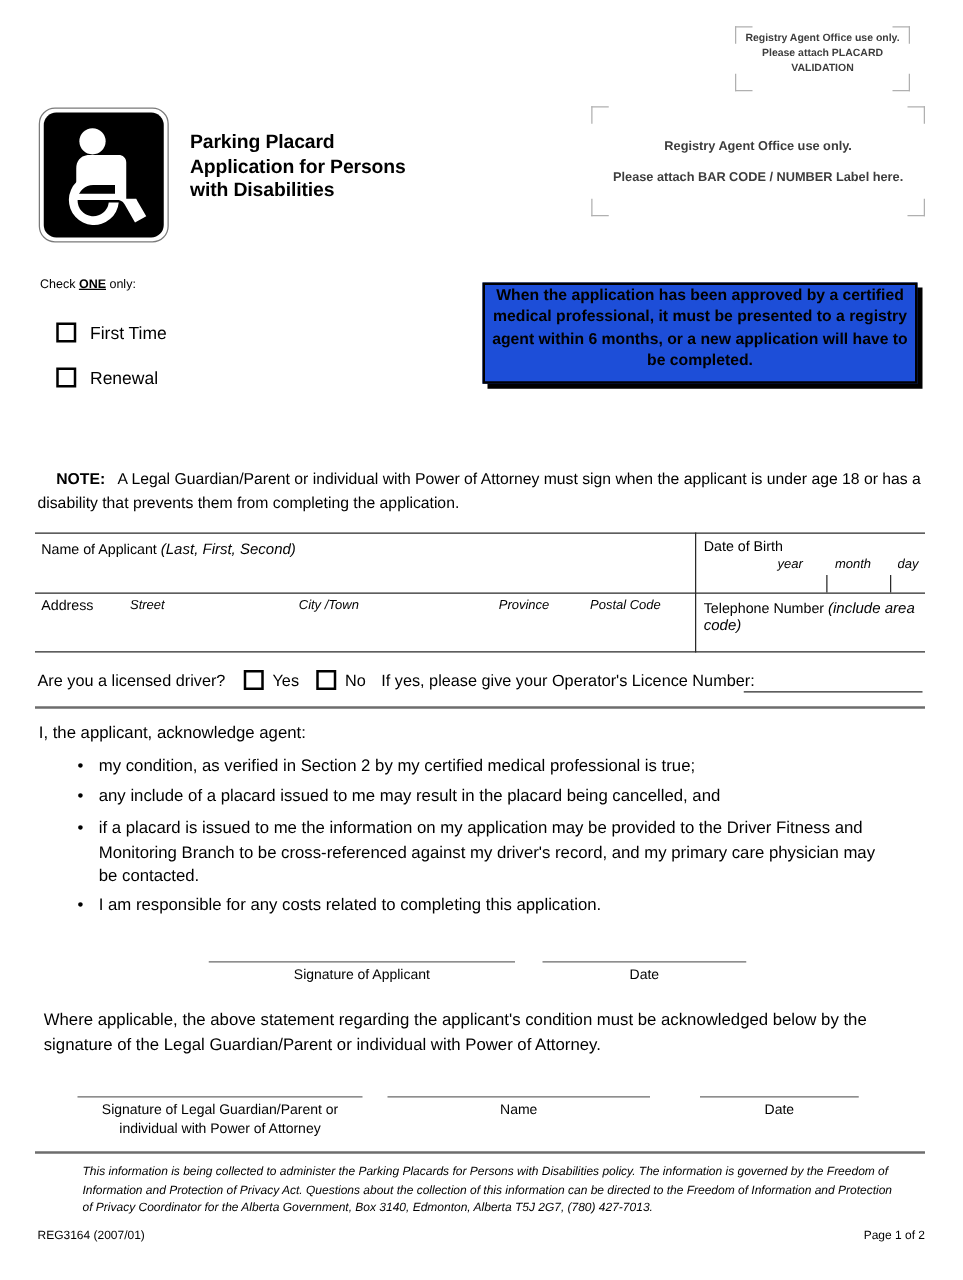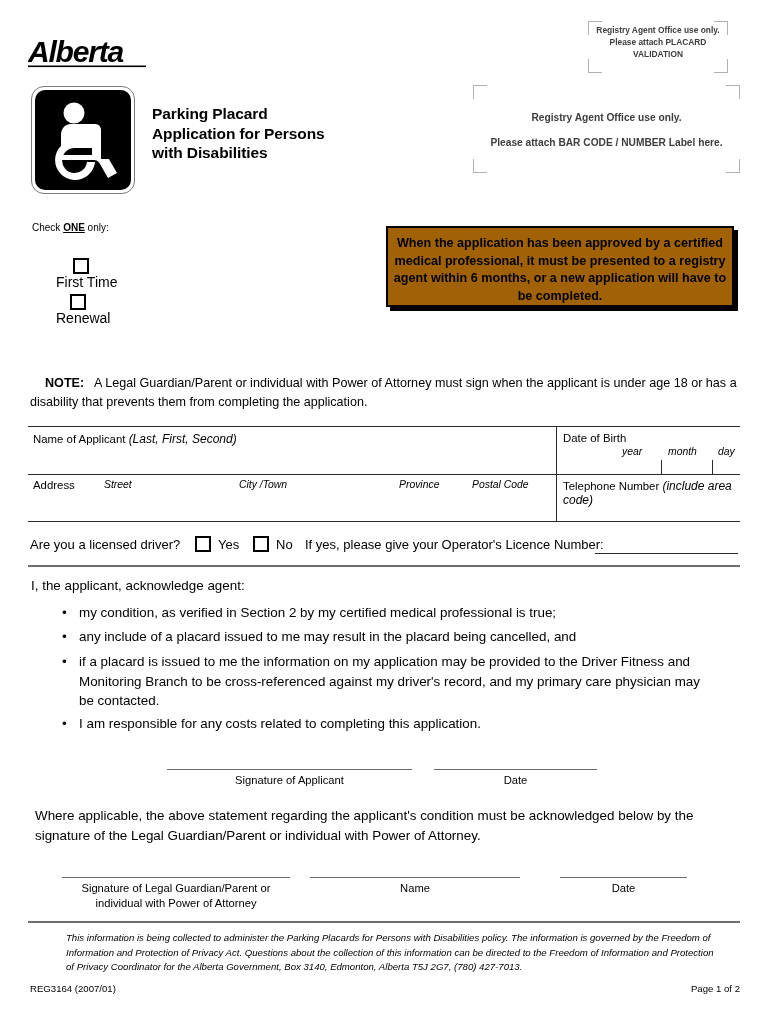--- a/index.html
+++ b/index.html
@@ -132,21 +132,20 @@
     left: 32px;
     top: 222px;
     font-size: 10px;
   }
   .check-one-label u { text-decoration: underline; font-weight: bold; }
 
   .checkline {
     position: absolute;
     display: flex;
     align-items: center;
-    flex-direction: column;
   }
   .cbox {
     width: 16px;
     height: 16px;
     border: 2px solid #000000;
     background: #ffffff;
     box-sizing: border-box;
   }
   .checkline .cb-label {
     margin-left: 11px;
@@ -156,25 +155,25 @@
   #check-renewal   { left: 45px; top: 294px; }
 
   
   #notice-box {
     position: absolute;
     left: 386px;
     top: 226px;
     width: 348px;
     height: 81px;
     border: 2px solid #000000;
-    background: #a16207;
+    background: #1d4ed8;
     box-sizing: border-box;
     box-shadow: 4px 4px 0 0 #000000;
     display: flex;
-    align-items: flex-end;
+    align-items: flex-start;
     justify-content: center;
   }
   #notice-box .notice-text {
     font-size: 12.6px;
     font-weight: bold;
     line-height: 17.4px;
     text-align: center;
     padding: 0 4px;
   }
 
@@ -397,26 +396,20 @@
     top: 983px;
     font-size: 9.6px;
     padding-left: 43px;
   }
 </style>
 </head>
 <body>
 
 <div class="page">
 
-  <div class="alberta-logo">
-    <svg width="130" height="34" viewBox="0 0 130 34" aria-hidden="true">
-      <text x="0" y="26" font-family="'Liberation Sans', sans-serif" font-size="30" font-weight="bold" font-style="italic" letter-spacing="-1.2" fill="#000000">Alberta</text>
-      <rect x="0" y="29.5" width="118" height="1.6" fill="#000000"></rect>
-    </svg>
-  </div>
 
   <div class="placard-icon">
     <div class="placard-icon-inner">
       <svg width="74" height="80" viewBox="0 0 74 80" aria-hidden="true">
         <circle cx="28" cy="13" r="10.5" fill="#ffffff"></circle>
         <path d="M24 24 c-6 1 -9 5 -9 11 l0 13 l31 0 l0 7 l-31 0 c-1 0 -2 1 -2 2 l0 3 l35 0
                  c3 0 5 2 6 4 l8 14 l9 -5 l-7 -12 l-1 -2 l-8 0 l0 -29 c0 -4 -3 -6 -6 -6 l-25 0 z" fill="#ffffff"></path>
         <path d="M29 40 a20 20 0 1 0 20 22 l-8 0 a12.5 12.5 0 1 1 -12 -14 z" fill="#ffffff"></path>
       </svg>
     </div>

